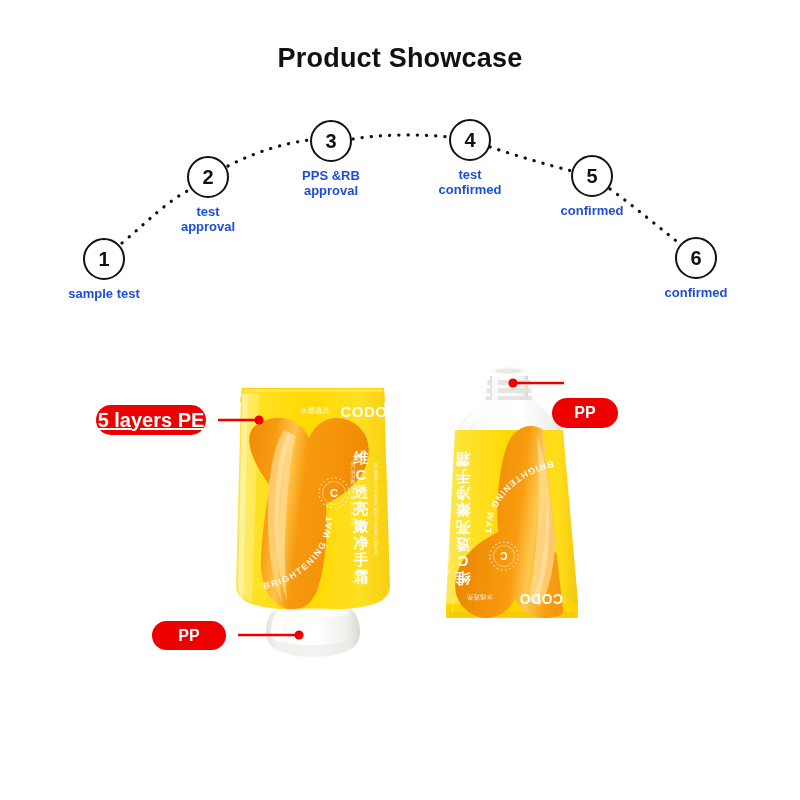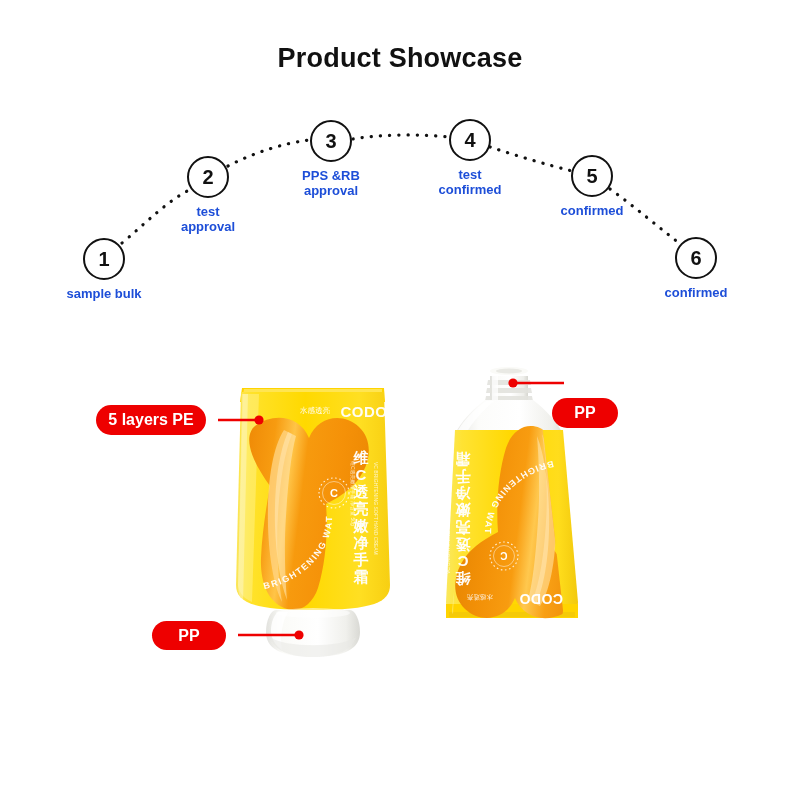--- a/index.html
+++ b/index.html
@@ -56,21 +56,21 @@
   .callout{
     position:absolute;
     background:#ee0000;
     color:#ffffff;
     font-weight:bold;
     border-radius:16px;
     display:flex;align-items:center;justify-content:center;
     box-sizing:border-box;
     white-space:nowrap;
   }
-  .callout-pe{left:96px;top:405px;width:110px;height:30px;font-size:16px;border-radius:15px;}
+  .callout-pe{left:96px;top:405px;width:110px;height:30px;font-size:20px;border-radius:15px;text-decoration:underline;}
   .callout-pp-bottom{left:152px;top:621px;width:74px;height:29px;font-size:16px;border-radius:15px;}
   .callout-pp-top{left:552px;top:398px;width:66px;height:30px;font-size:16px;border-radius:15px;}
 </style>
 </head>
 <body>
 
 <div id="page">
 
   <div class="page-title">Product Showcase</div>
 
@@ -82,21 +82,21 @@
         <path d="M 228,166 C 255,152 285,143 309,140"></path>
         <path d="M 353,139 C 381,134 420,134 449,137"></path>
         <path d="M 490,147 C 517,156 548,165 572,171"></path>
         <path d="M 610,189 C 635,207 657,226 679,243"></path>
       </g>
     </svg>
 
     <div class="node" style="left:104px;top:259px;">
       <div class="node-circle">1</div>
       <div class="node-label">
-        <div>sample bulk</div>
+        <div>sample test</div>
       </div>
     </div>
 
     <div class="node" style="left:208px;top:177px;">
       <div class="node-circle">2</div>
       <div class="node-label">
         <div>test</div>
         <div>approval</div>
       </div>
     </div>

